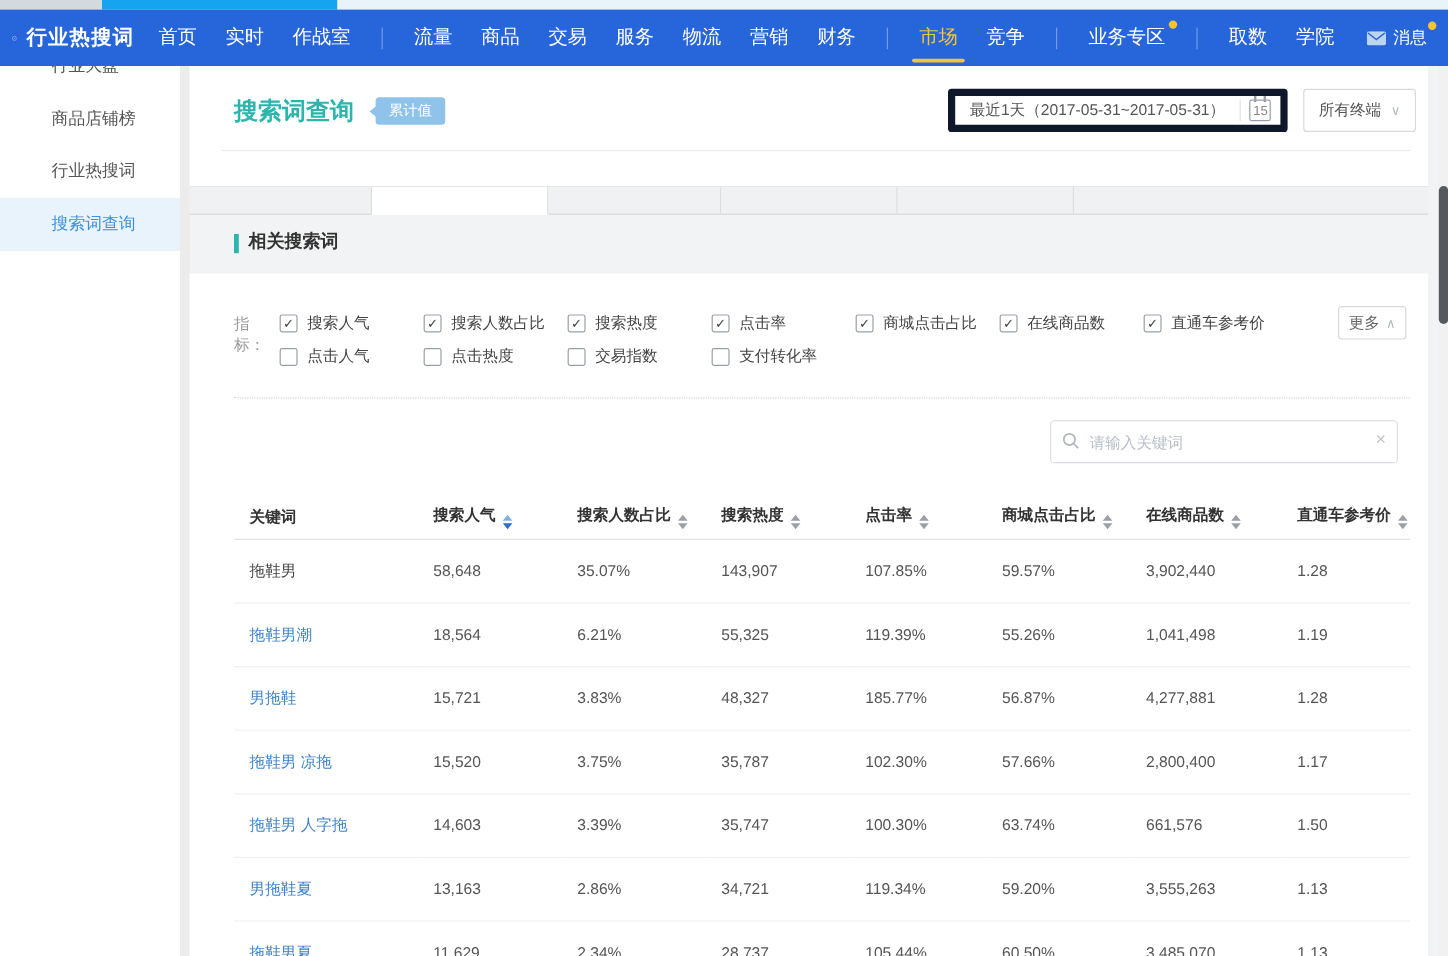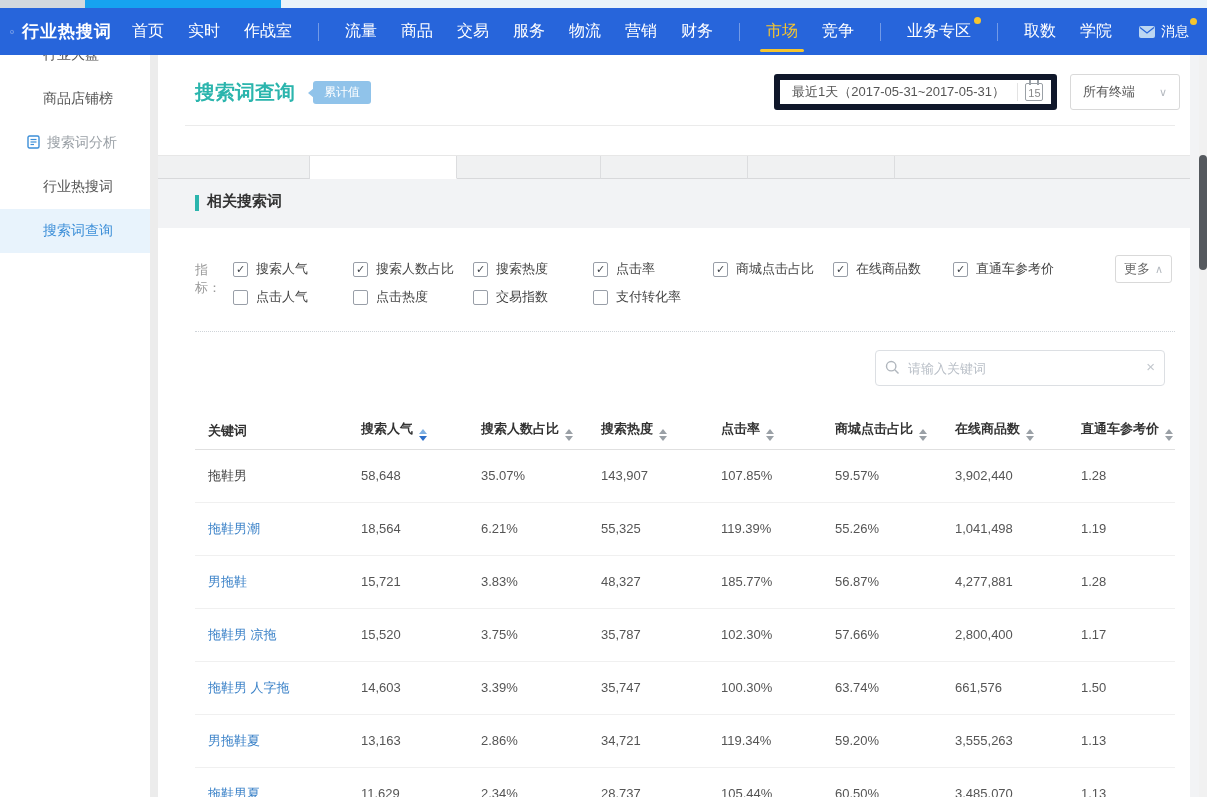--- a/index.html
+++ b/index.html
@@ -40,21 +40,21 @@
   .title-badge { position:relative; margin-left:18px; background:#90c3ea; color:#fff; font-size:12px; padding:3px 11px; border-radius:3px; }
   .title-badge::before { content:""; position:absolute; left:-10px; top:50%; margin-top:-5px; border:5px solid transparent; border-right:6px solid #90c3ea; }
   .header-divider { position:absolute; left:27px; right:15px; top:70px; height:1px; background:#ebebeb; }
   .header-controls { position:absolute; right:10px; top:19px; display:flex; align-items:center; }
   .date-box { display:flex; align-items:center; border:6px solid #0f172a; border-radius:3px; height:36px; background:#fff; cursor:pointer; }
   .date-text { display:flex; align-items:center; padding:0 12px; font-size:13px; color:#555; }
   .date-cal { display:flex; align-items:center; justify-content:center; width:34px; border-left:1px solid #e3e3e3; }
   .cal { width:18px; height:18px; border:1px solid #9aa0a6; border-radius:2px; position:relative; display:flex; align-items:flex-end; justify-content:center; font-size:11px; color:#888; padding-bottom:1px; }
   .cal::before, .cal::after { content:""; position:absolute; top:-4px; width:2px; height:5px; background:#9aa0a6; }
   .cal::before { left:3px; } .cal::after { right:3px; }
-  .terminal-box { display:flex; align-items:center; gap:24px; border:1px solid #d9d9d9; border-radius:3px; height:36px; padding:0 12px; margin-left:13px; background:#fff; font-size:13px; color:#555; cursor:pointer; }
+  .terminal-box { display:flex; align-items:center; gap:8px; border:1px solid #d9d9d9; border-radius:3px; height:36px; padding:0 12px; margin-left:13px; background:#fff; font-size:13px; color:#555; cursor:pointer; }
   .chev { color:#b5bac0; font-size:11px; }
 
   
   .tab-strip { display:flex; height:24px; background:#f0f1f2; border-top:1px solid #e7e7e7; }
   .tab { border-right:1px solid #dcdddf; border-bottom:1px solid #d8d9db; background:#f0f1f2; cursor:pointer; }
   .tab.active { background:#fff; border-bottom:1px solid #fff; }
   .t0{width:152px;} .t1{width:147px;} .t2{width:144px;} .t3{width:147px;} .t4{width:147px;} .t5{flex:1; border-right:none;}
 
   
   .section-band { height:49px; padding:13px 0 0 37px; }
@@ -173,29 +173,20 @@
     <i class="dot"></i>
   </div>
 </div>
 
 <div class="sidebar">
     <div class="side-item cut">
       <span>行业大盘</span>
     </div>
     <div class="side-item">
       <span>商品店铺榜</span>
-    </div>
-    <div class="side-item group">
-      <span><svg width="13" height="14" viewBox="0 0 13 14">
-          <rect x="1" y="1" width="11" height="12" rx="1.5" fill="none" stroke="#3d8fd8" stroke-width="1.4"></rect>
-          <line x1="3.5" y1="4.5" x2="9.5" y2="4.5" stroke="#3d8fd8" stroke-width="1.2"></line>
-          <line x1="3.5" y1="7" x2="9.5" y2="7" stroke="#3d8fd8" stroke-width="1.2"></line>
-          <line x1="3.5" y1="9.5" x2="7" y2="9.5" stroke="#3d8fd8" stroke-width="1.2"></line>
-        </svg></span>
-      <span>搜索词分析</span>
     </div>
     <div class="side-item">
       <span>行业热搜词</span>
     </div>
     <div class="side-item active">
       <span>搜索词查询</span>
     </div>
   </div>
 <div class="side-scroll"></div>
 

